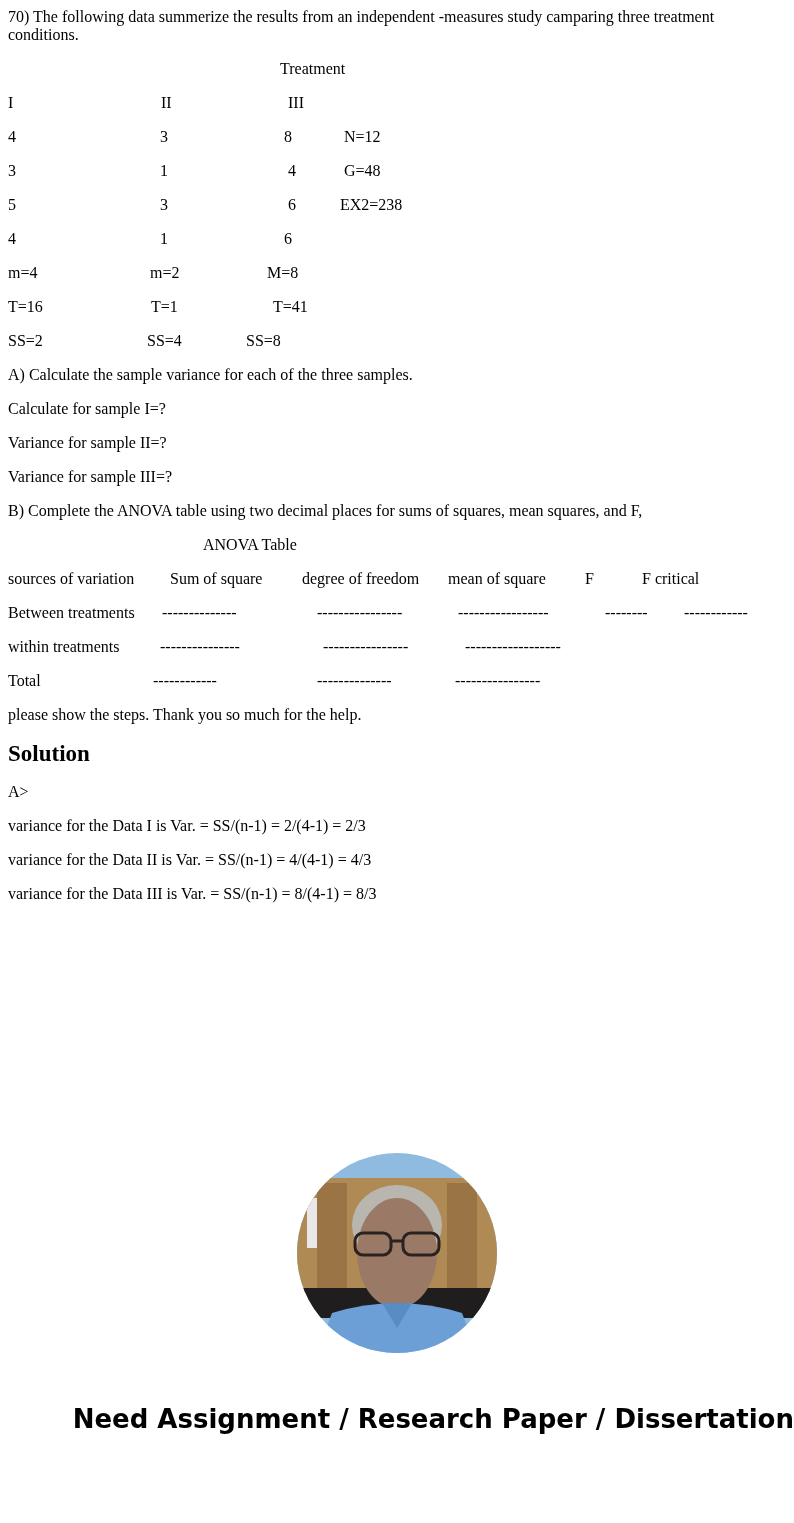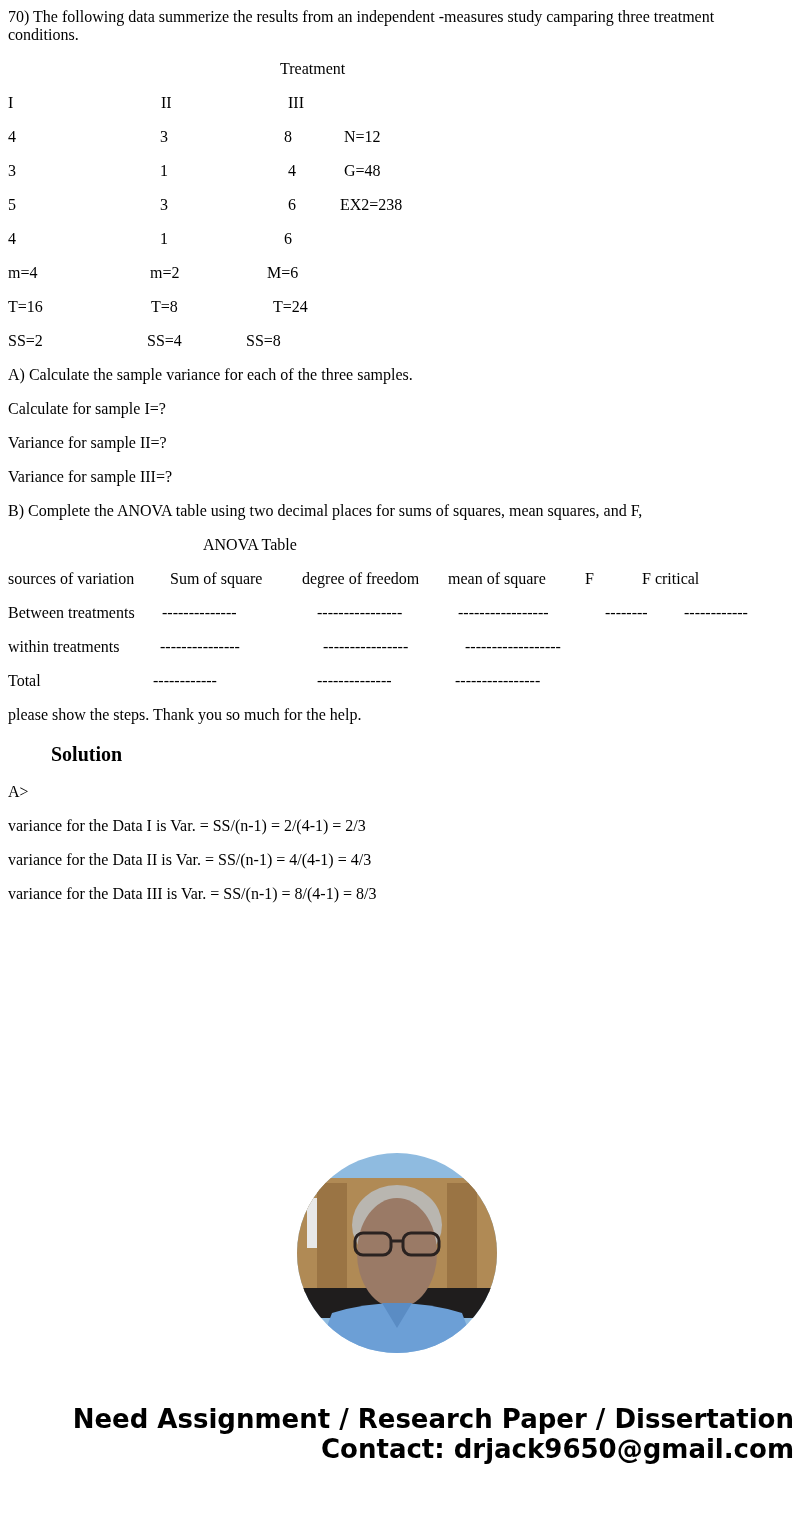--- a/index.html
+++ b/index.html
@@ -2,21 +2,21 @@
 <html><head>
   <meta charset="utf-8">
   <style>
     html, body { margin: 0; padding: 0; background: #ffffff; }
     body {
       width: 794px; height: 1523px; position: relative; overflow: hidden;
       font-family: "Liberation Serif", serif; font-size: 16px; color: #000;
     }
     .t { position: absolute; white-space: nowrap; line-height: 18px; }
     .intro { position: absolute; left: 8px; top: 8px; width: 760px; line-height: 18px; white-space: normal; }
-    .h3 { position: absolute; left: 8px; top: 743px; font-weight: bold; font-size: 20px; line-height: 22px; margin-left: 43px; }
+    .h3 { position: absolute; left: 8px; top: 743px; font-weight: bold; font-size: 23px; line-height: 22px; }
     .avatar {
       position: absolute; left: 297px; top: 1153px; width: 200px; height: 200px;
       border-radius: 50%; overflow: hidden;
     }
     .promo {
       position: absolute; left: 0; top: 1404px; width: 794px; text-align: right;
       font-family: "DejaVu Sans", sans-serif; font-weight: bold; font-size: 26px; line-height: 30px;
     }
   </style>
 </head>
@@ -44,25 +44,25 @@
 <div class="t" style="left:160px;top:196px">3</div>
 <div class="t" style="left:288px;top:196px">6</div>
 <div class="t" style="left:340px;top:196px">EX2=238</div>
 
 <div class="t" style="left:8px;top:230px">4</div>
 <div class="t" style="left:160px;top:230px">1</div>
 <div class="t" style="left:284px;top:230px">6</div>
 
 <div class="t" style="left:8px;top:264px">m=4</div>
 <div class="t" style="left:150px;top:264px">m=2</div>
-<div class="t" style="left:267px;top:264px">M=6</div>
+<div class="t" style="left:267px;top:264px">M=8</div>
 
 <div class="t" style="left:8px;top:298px">T=16</div>
-<div class="t" style="left:151px;top:298px">T=8</div>
-<div class="t" style="left:273px;top:298px">T=24</div>
+<div class="t" style="left:151px;top:298px">T=1</div>
+<div class="t" style="left:273px;top:298px">T=41</div>
 
 <div class="t" style="left:8px;top:332px">SS=2</div>
 <div class="t" style="left:147px;top:332px">SS=4</div>
 <div class="t" style="left:246px;top:332px">SS=8</div>
 
 <div class="t" style="left:8px;top:366px">A) Calculate the sample variance for each of the three samples.</div>
 <div class="t" style="left:8px;top:400px">Calculate for sample I=?</div>
 <div class="t" style="left:8px;top:434px">Variance for sample II=?</div>
 <div class="t" style="left:8px;top:468px">Variance for sample III=?</div>
 <div class="t" style="left:8px;top:502px">B) Complete the ANOVA table using two decimal places for sums of squares, mean squares, and F,</div>
@@ -115,14 +115,13 @@
     <rect x="58" y="80" width="36" height="22" rx="8" fill="none" stroke="#2a2220" stroke-width="3"></rect>
     <rect x="106" y="80" width="36" height="22" rx="8" fill="none" stroke="#2a2220" stroke-width="3"></rect>
     <line x1="94" y1="88" x2="106" y2="88" stroke="#2a2220" stroke-width="3"></line>
     <path d="M20 200 L35 160 Q100 140 165 160 L180 200 Z" fill="#6c9fd6"></path>
     <path d="M85 150 L100 175 L115 150" fill="#5a8cc4"></path>
   </svg>
 </div>
 
 <div class="promo">
   <div>Need Assignment / Research Paper / Dissertation</div>
-  <div>Contact: drjack9650@gmail.com</div>
 </div>
 
 </body></html>

